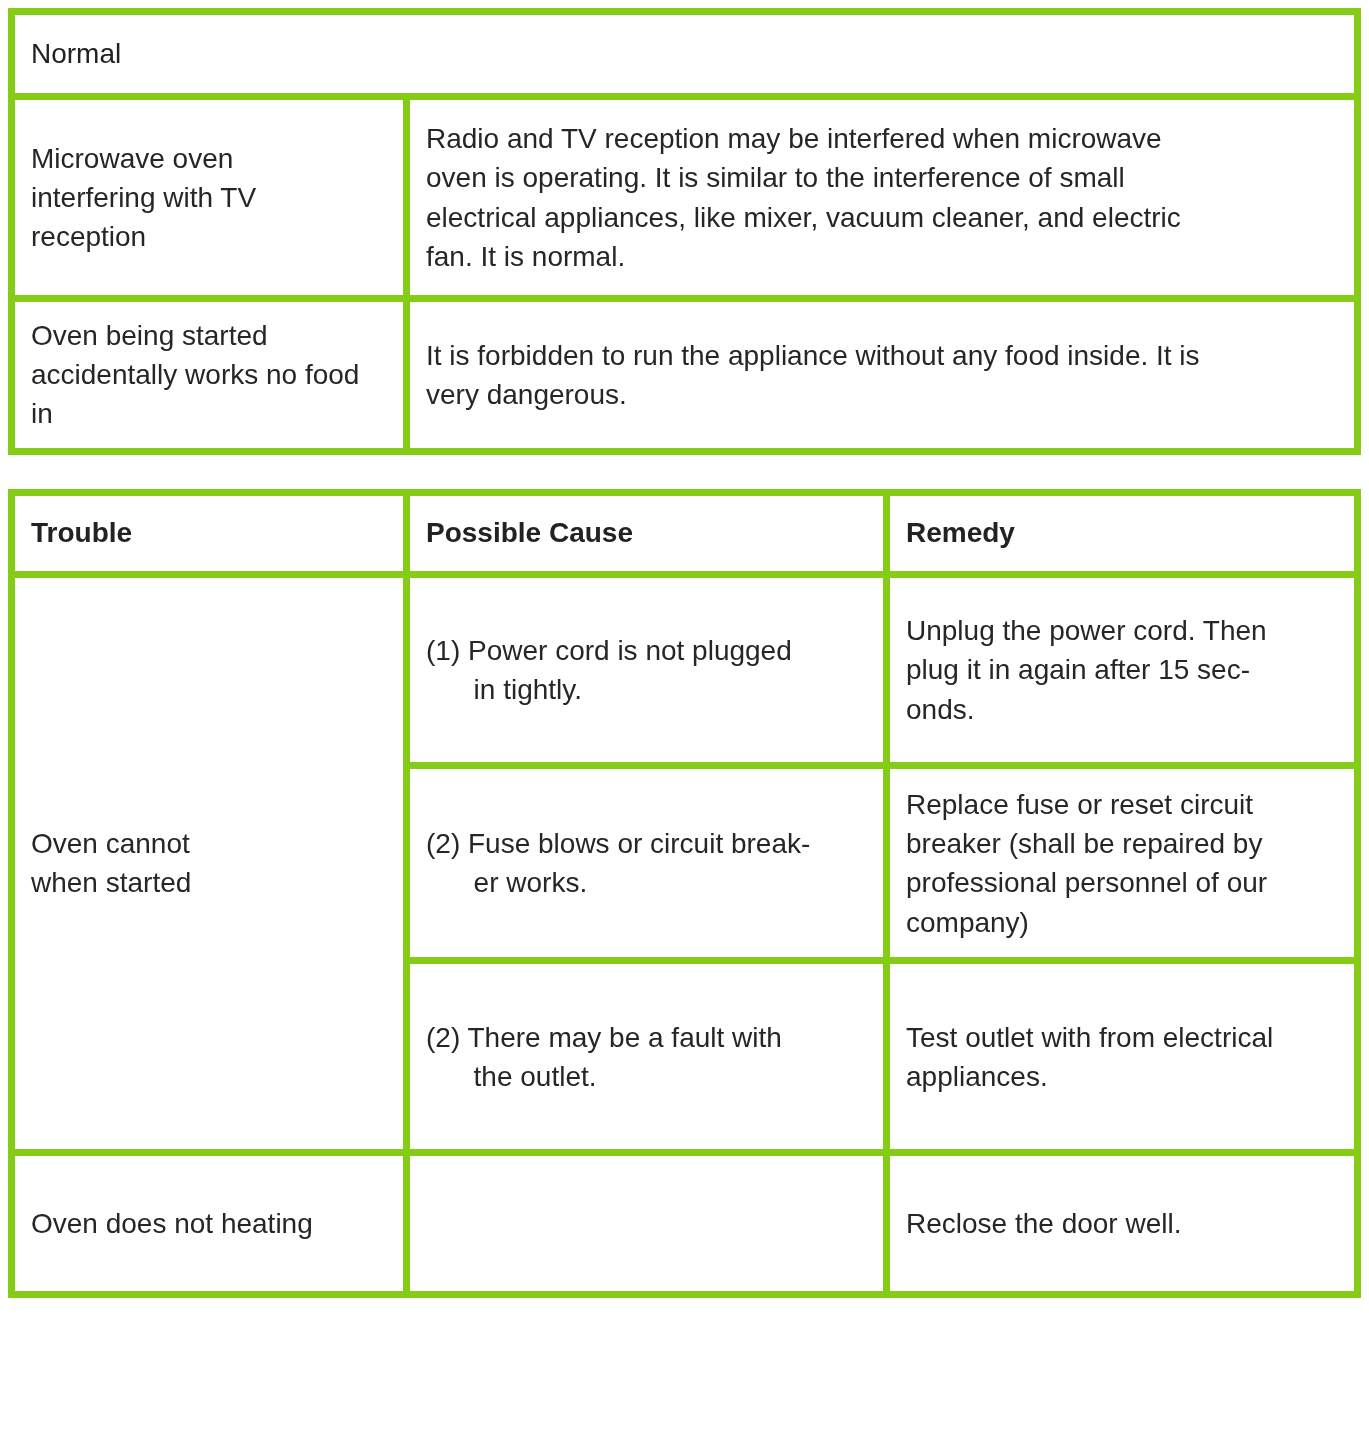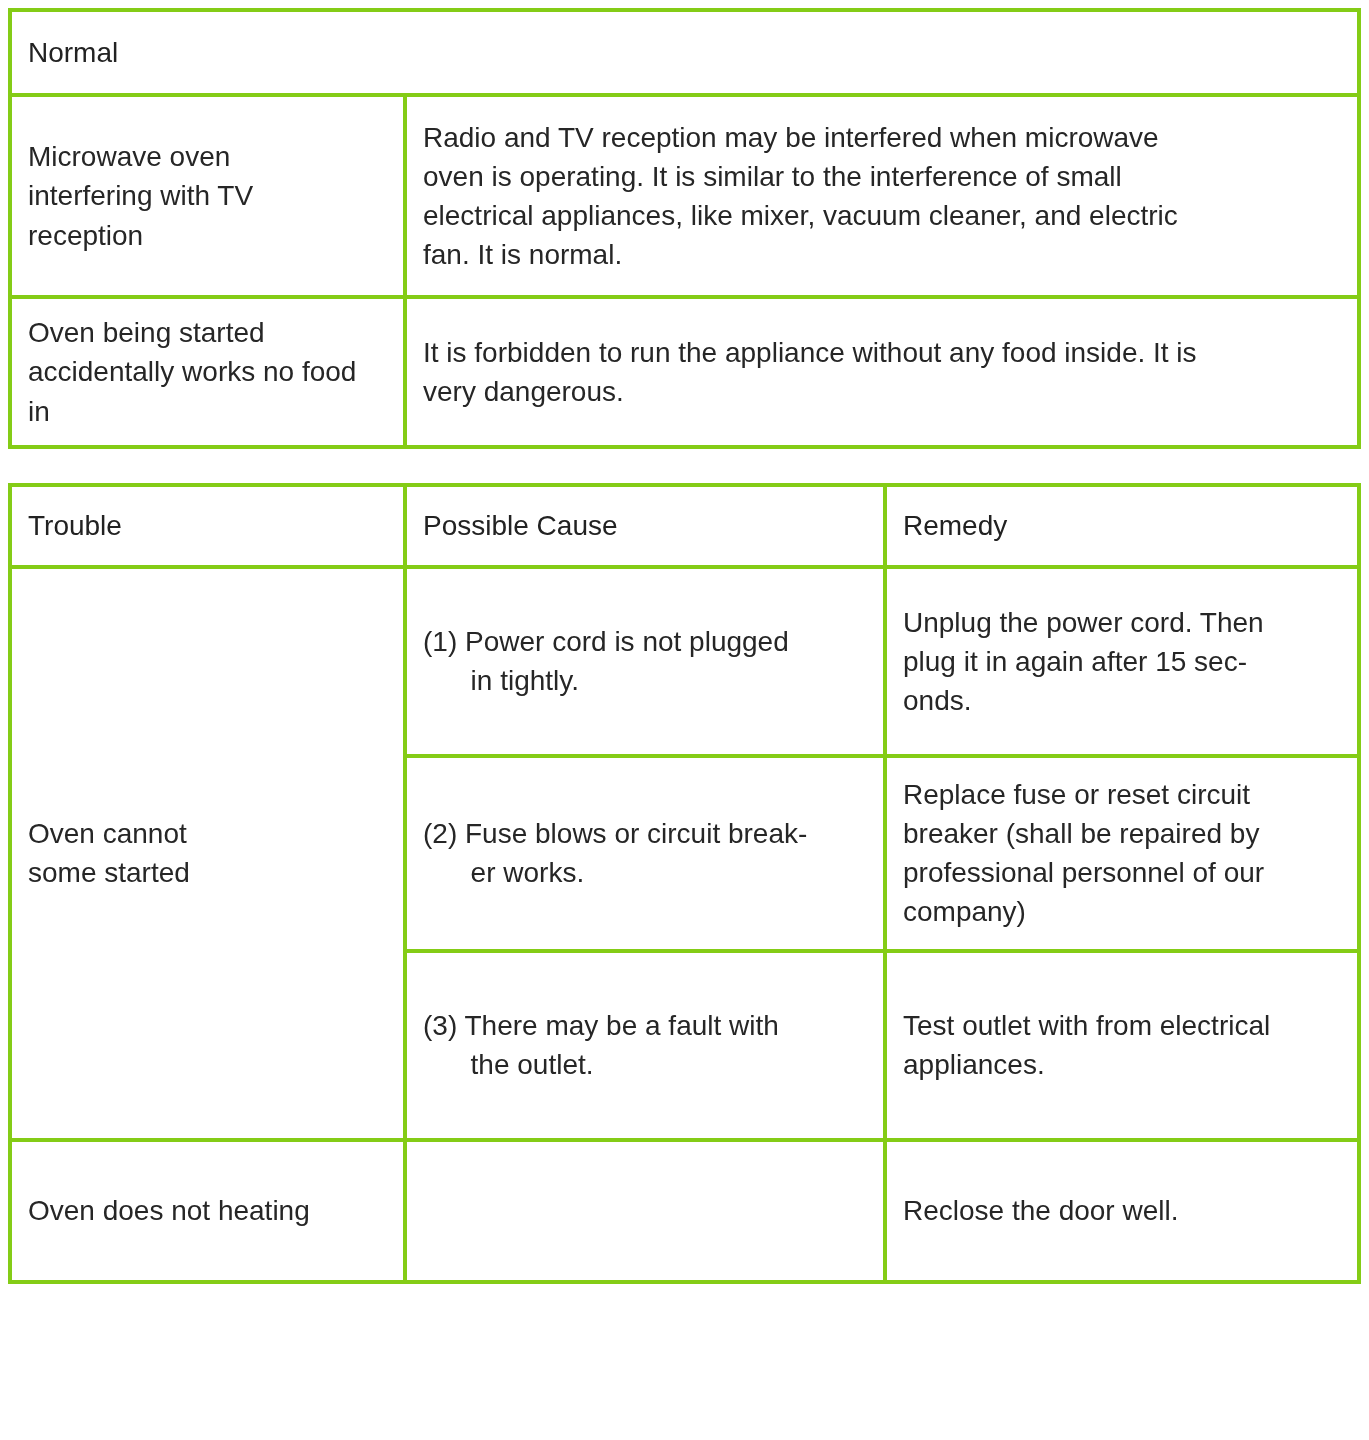--- a/index.html
+++ b/index.html
@@ -19,21 +19,21 @@
     padding: 8px 8px 10px 8px;
     background: #ffffff;
   }
   table.tbl {
     border-collapse: collapse;
     width: 100%;
     table-layout: fixed;
   }
   table.tbl2 { margin-top: 34px; }
   .tbl td, .tbl th {
-    border: 4px solid #84cc16;
+    border: 7px solid #84cc16;
     padding: 14px 16px;
     font-size: 28px;
     line-height: 1.4;
     vertical-align: middle;
     text-align: left;
     font-weight: normal;
     white-space: pre-line;
     overflow: hidden;
   }
   col.c1 { width: 395px; }
@@ -43,21 +43,21 @@
     font-weight: bold;
     text-align: center;
     white-space: normal;
     color: #222222;
   }
   .rt  td, .rt th { height: 85px; }
   .r1  { height: 202px; }
   .r2  { height: 112px; }
   .r3  { height: 157px; }
   .r4  { height: 150px; }
-  .ht  td, .ht th { height: 82px; }
+  .ht  td, .ht th { height: 82px; font-weight: bold; }
   .s1  { height: 152px; }
   .s2  { height: 195px; }
   .s3  { height: 112px; }
   .s4  { height: 142px; }
   .vtop { vertical-align: top; }
   .hang {
     padding-left: 1.7em;
     text-indent: -1.7em;
     white-space: pre-line;
   }
@@ -103,42 +103,42 @@
         <col>
       </colgroup>
     <tbody>
       <tr class="ht">
         <th class="head-cell">Trouble</th>
         <th class="head-cell">Possible Cause</th>
         <th class="head-cell">Remedy</th>
       </tr>
       <tr class="s1">
         <td rowspan="3">Oven cannot
-some started</td>
+when started</td>
         <td class="cause-cell">
           <div class="hang">(1) Power cord is not plugged
 in tightly.</div>
         </td>
         <td>Unplug the power cord. Then
 plug it in again after 15 sec-
 onds.</td>
       </tr>
       <tr class="s2">
         <td class="cause-cell">
           <div class="hang">(2) Fuse blows or circuit break-
 er works.</div>
         </td>
         <td>Replace fuse or reset circuit
 breaker (shall be repaired by
 professional personnel of our
 company)</td>
       </tr>
       <tr class="s3">
         <td class="cause-cell">
-          <div class="hang">(3) There may be a fault with
+          <div class="hang">(2) There may be a fault with
 the outlet.</div>
         </td>
         <td>Test outlet with from electrical
 appliances.</td>
       </tr>
       <tr class="s4">
         <td>Oven does not heating</td>
         <td class="cause-cell">
           
         </td>

